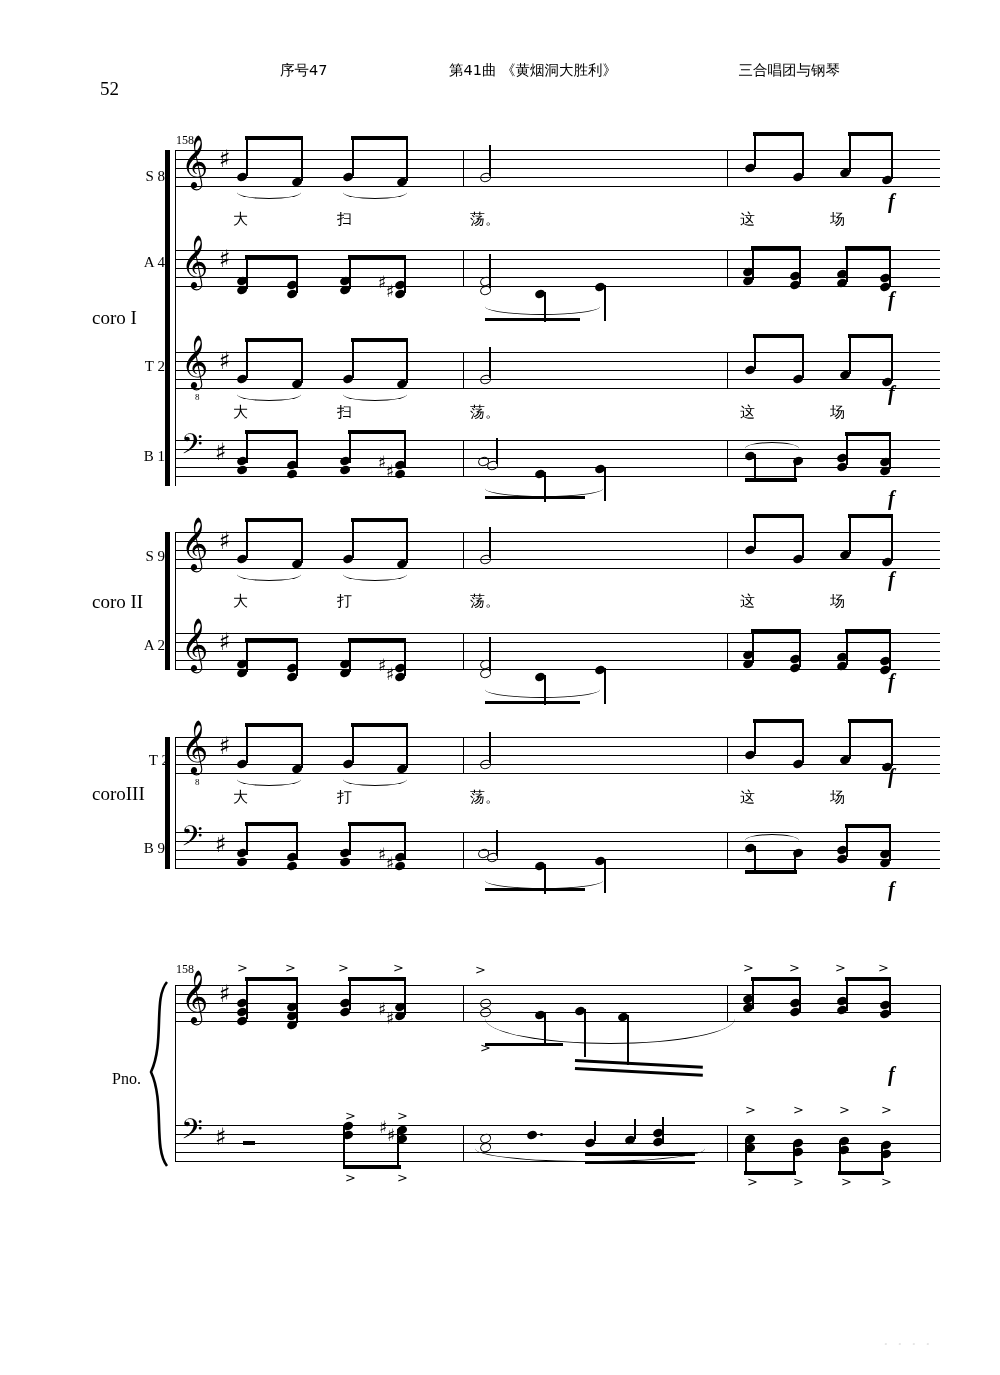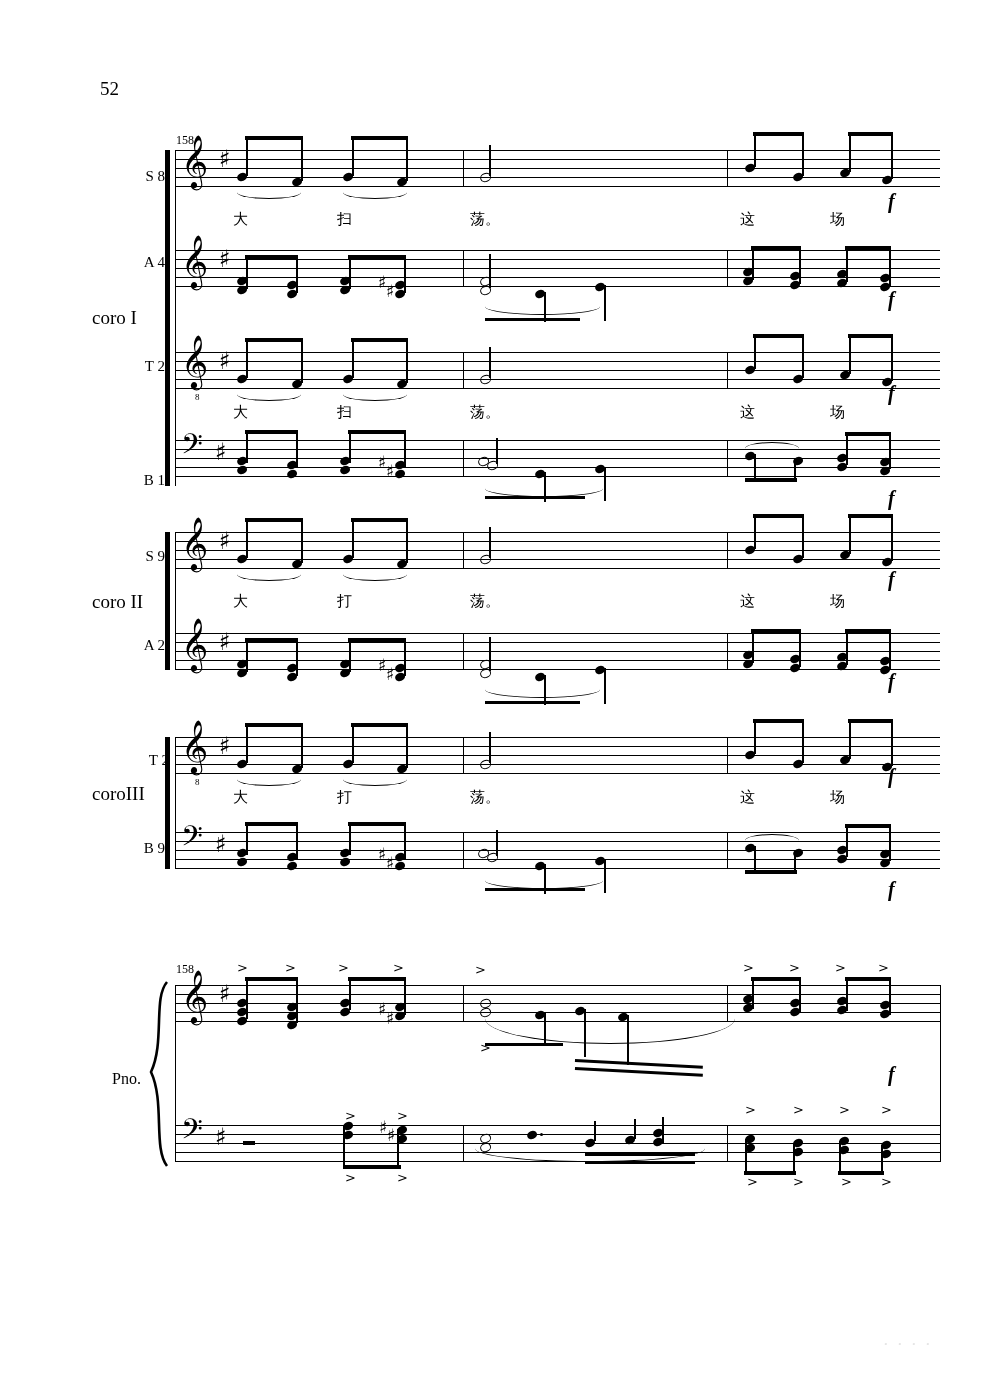--- a/index.html
+++ b/index.html
@@ -209,33 +209,38 @@
   }
 </style>
 </head>
 <body>
 
 <div class="page">
 
   <div class="page-number">52</div>
 
   <div class="header-block">
+    <div class="header-line-2">
+      <span>序号47</span>
+      <span>第41曲 《黄烟洞大胜利》</span>
+      <span>三合唱团与钢琴</span>
+    </div>
   </div>
 
   <div class="score">
 
     <div class="choir-label" style="left:92px; top:307px;">coro I</div>
     <div class="choir-label" style="left:92px; top:591px;">coro II</div>
     <div class="choir-label" style="left:92px; top:783px;">coroIII</div>
     <div class="pno-label" style="left:112px; top:1070px;">Pno.</div>
 
     <div class="part-label" style="left:110px; top:168px; width:55px;">S 8</div>
     <div class="part-label" style="left:110px; top:254px; width:55px;">A 4</div>
     <div class="part-label" style="left:110px; top:358px; width:55px;">T 2</div>
-    <div class="part-label" style="left:110px; top:472px; width:55px;">B 1</div>
+    <div class="part-label" style="left:110px; top:448px; width:55px;">B 1</div>
     <div class="part-label" style="left:110px; top:548px; width:55px;">S 9</div>
     <div class="part-label" style="left:110px; top:637px; width:55px;">A 2</div>
     <div class="part-label" style="left:114px; top:752px; width:55px;">T 2</div>
     <div class="part-label" style="left:110px; top:840px; width:55px;">B 9</div>
 
     <div class="rehearsal" style="left:176px; top:133px;">158</div>
     <div class="rehearsal" style="left:176px; top:962px;">158</div>
 
     <div class="staff" style="top:150px;">
       <div class="line"></div>

